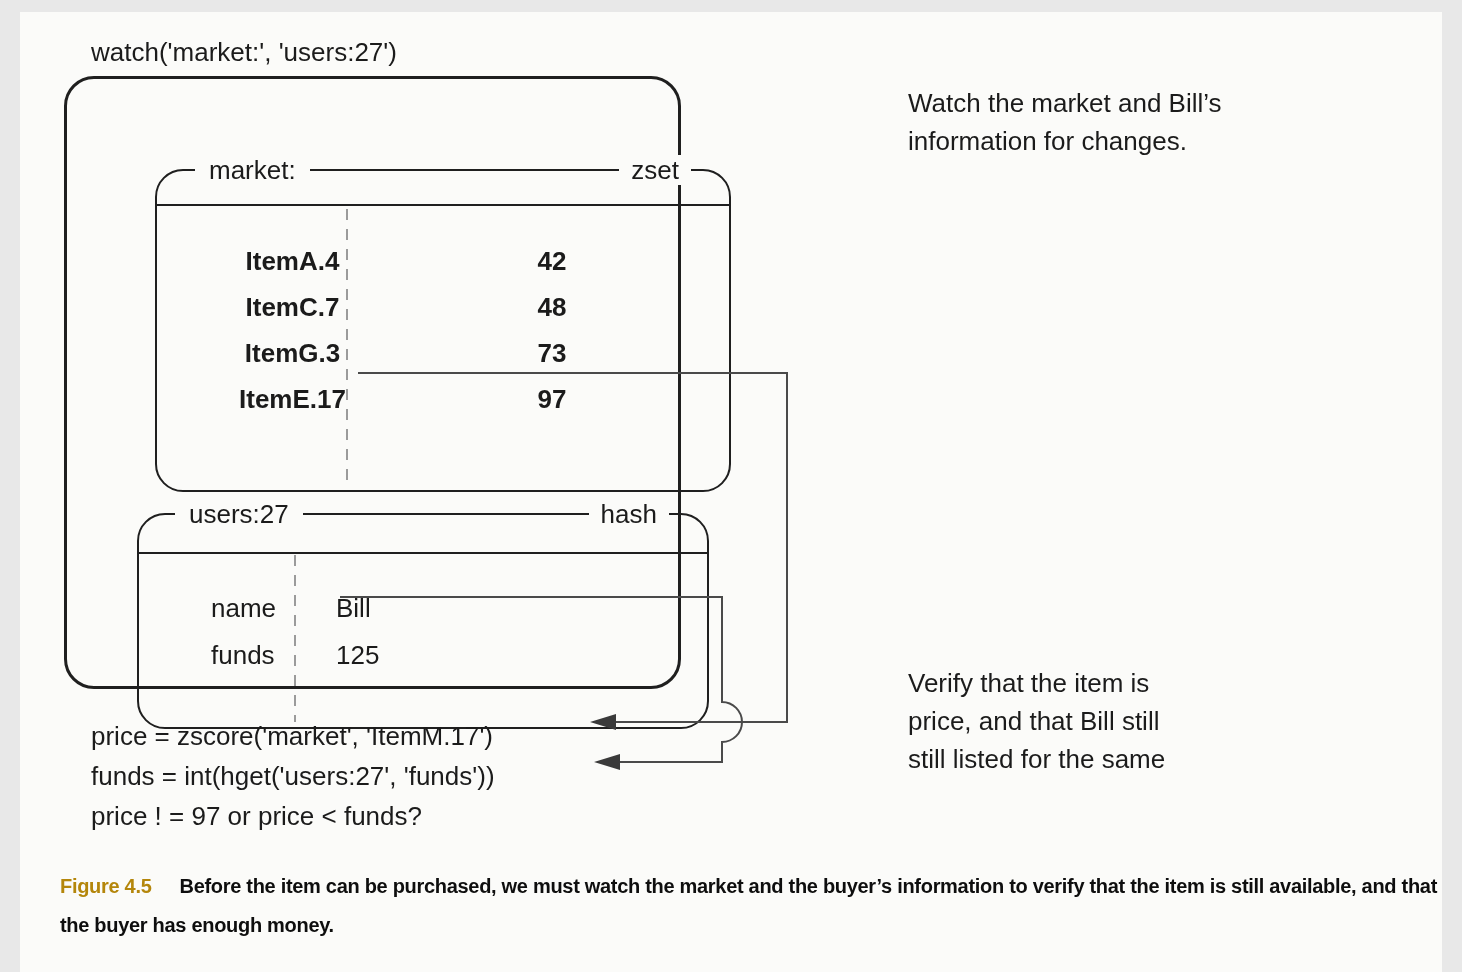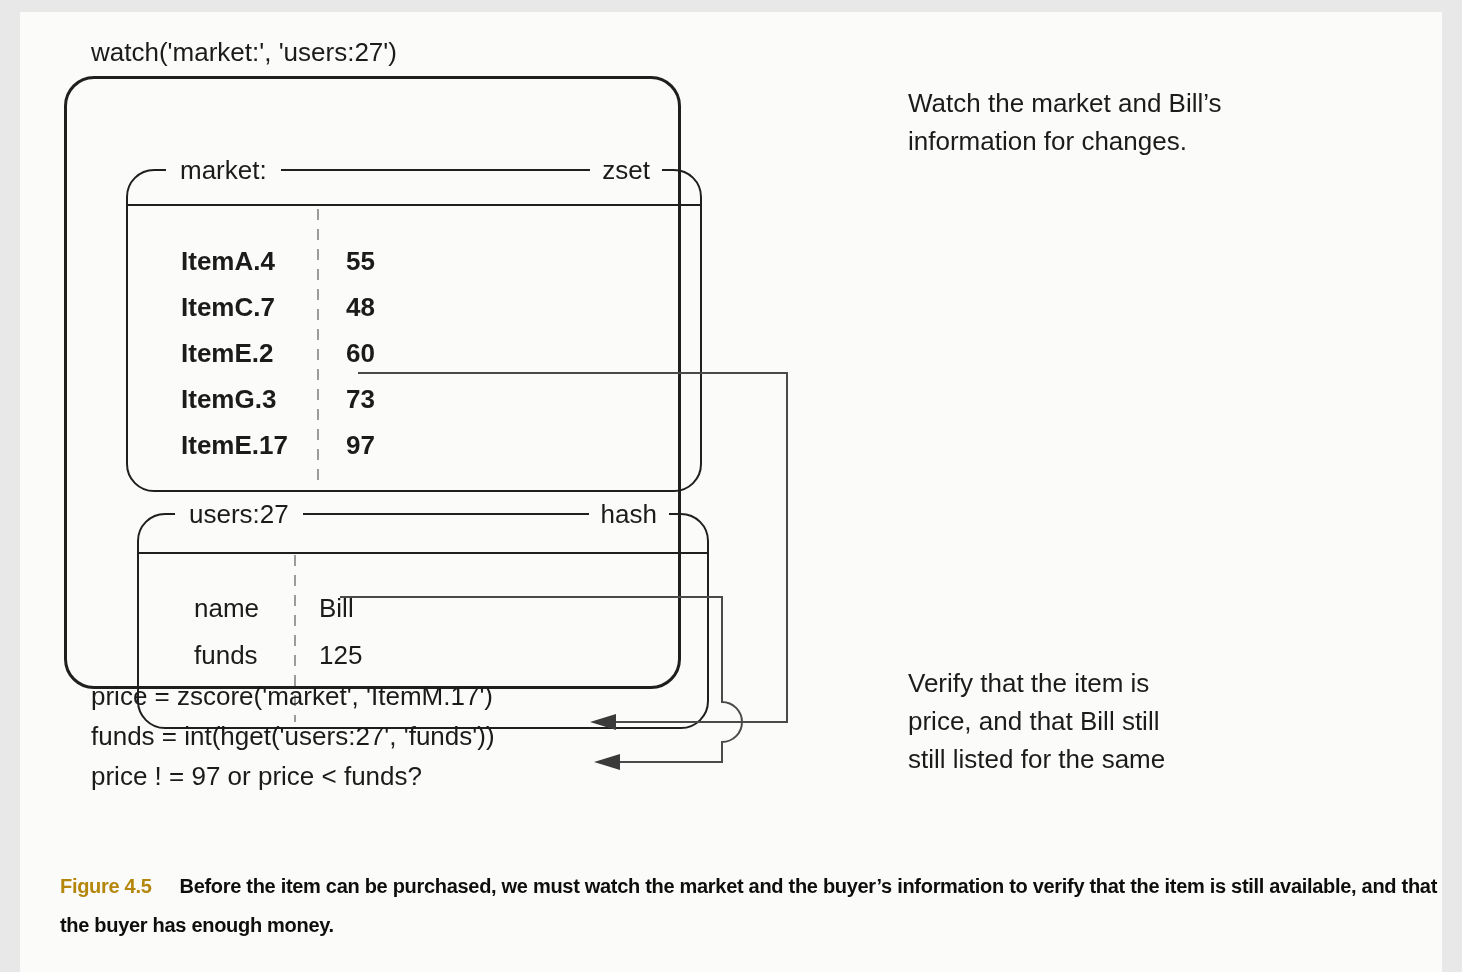--- a/index.html
+++ b/index.html
@@ -21,21 +21,21 @@
   }
   
   .outer-box{
     position:absolute;left:44px;top:64px;width:611px;height:607px;
     border:3px solid var(--border);border-radius:30px;
   }
   
   .inner-box{
     position:absolute;border:2px solid var(--border);border-radius:28px;
   }
-  .box-market{left:59px;top:90px;width:572px;height:319px;}
+  .box-market{left:88px;top:90px;width:572px;height:319px;text-align:center;}
   .box-users{left:70px;top:434px;width:568px;height:212px;}
   .box-key,.box-type{
     position:absolute;top:-16px;height:30px;line-height:30px;
     background:var(--bg);font-size:26px;white-space:nowrap;
   }
   .box-market .box-key{left:38px;padding:0 14px;}
   .box-market .box-type{right:38px;padding:0 12px;}
   .box-users .box-key{left:36px;padding:0 14px;}
   .box-users .box-type{right:38px;padding:0 12px;}
   .sep{position:absolute;left:0;right:0;border-top:2px solid var(--border);}
@@ -45,27 +45,27 @@
     position:absolute;width:2px;
     background:repeating-linear-gradient(to bottom,var(--dash) 0 11px,transparent 11px 20px);
   }
   .box-market .vdash{left:189px;top:38px;height:272px;}
   .box-users .vdash{left:155px;top:40px;height:167px;}
   .rows{position:absolute;left:0;right:0;font-size:26px;}
   .box-market .rows{top:67px;font-weight:bold;}
   .box-users .rows{top:70px;}
   .row{display:flex;padding-left:53px;}
   .box-market .row{height:46px;line-height:46px;}
-  .box-users .row{height:47px;line-height:47px;padding-left:55px;}
+  .box-users .row{height:47px;line-height:47px;padding-left:72px;}
   .box-market .cell-l{flex:0 0 165px;}
   .box-users .cell-l{flex:0 0 125px;}
   .cell-r{flex:1;}
   
   .code-block{
-    position:absolute;left:71px;top:664px;font-size:26px;line-height:40px;
+    position:absolute;left:71px;top:704px;font-size:26px;line-height:40px;
     white-space:nowrap;
   }
   
   .annotation{position:absolute;left:888px;font-size:26px;line-height:38px;}
   .annotation-top{top:72px;}
   .annotation-bottom{top:652px;}
   
   .connectors{position:absolute;left:0;top:0;pointer-events:none;}
   .connectors path{fill:none;stroke:var(--wire);stroke-width:2px;}
   .connectors polygon{fill:#3a3a3a;stroke:none;}
@@ -87,29 +87,25 @@
   <div class="outer-box">
 
     <div class="inner-box box-market">
       <span class="box-key">market:</span>
       <span class="box-type">zset</span>
       <div class="sep"></div>
       <div class="vdash"></div>
       <div class="rows">
         <div class="row">
           <span class="cell-l">ItemA.4</span>
-          <span class="cell-r">55</span>
+          <span class="cell-r">42</span>
         </div>
         <div class="row">
           <span class="cell-l">ItemC.7</span>
           <span class="cell-r">48</span>
-        </div>
-        <div class="row">
-          <span class="cell-l">ItemE.2</span>
-          <span class="cell-r">60</span>
         </div>
         <div class="row">
           <span class="cell-l">ItemG.3</span>
           <span class="cell-r">73</span>
         </div>
         <div class="row">
           <span class="cell-l">ItemE.17</span>
           <span class="cell-r">97</span>
         </div>
       </div>

